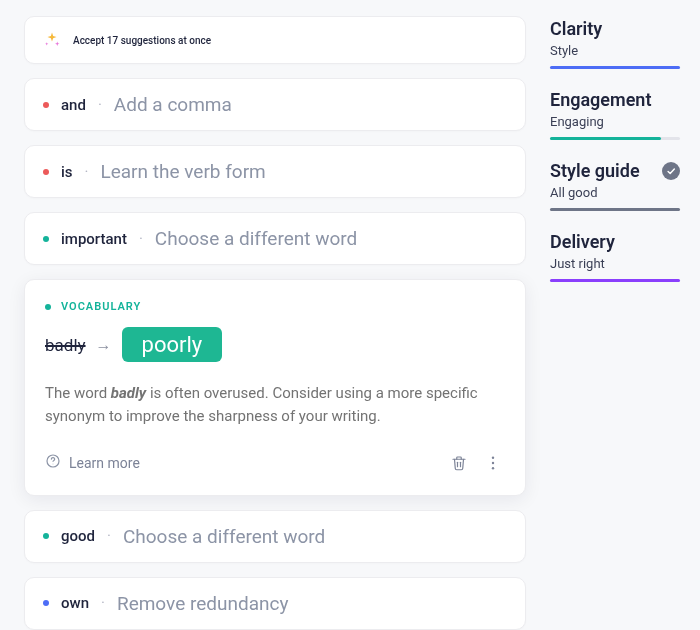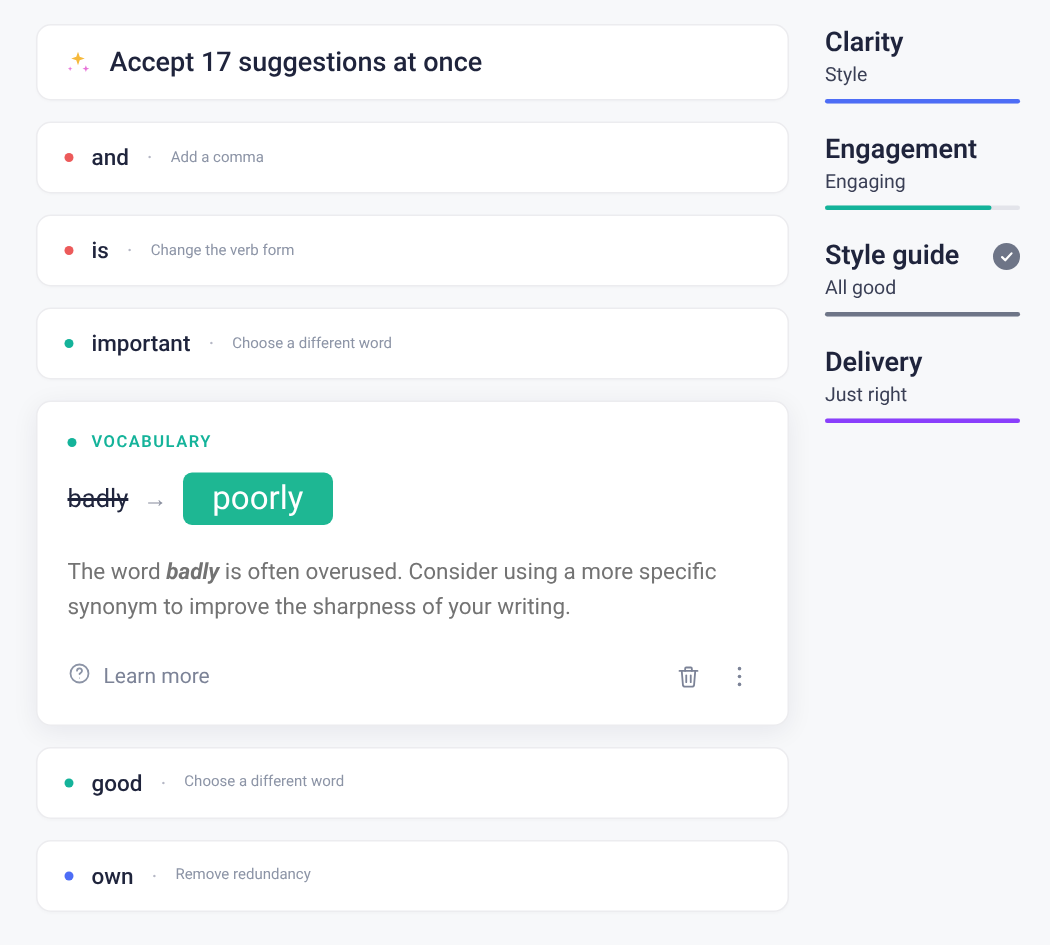--- a/index.html
+++ b/index.html
@@ -5,24 +5,24 @@
     * { box-sizing: border-box; margin: 0; padding: 0; }
     body { font-family: -apple-system, BlinkMacSystemFont, "Segoe UI", Roboto, Helvetica, Arial, sans-serif; background: #f7f8fa; width: 700px; height: 630px; overflow: hidden; color: #1f243c; }
     .container { display: flex; height: 100%; }
     .main { flex: 1; padding: 16px 24px 0 24px; display: flex; flex-direction: column; gap: 14px; }
     .card { background: #fff; border: 1px solid #ececef; border-radius: 10px; padding: 14px 18px; display: flex; align-items: center; gap: 12px; box-shadow: 0 1px 2px rgba(20,20,40,0.02); }
     .bullet { width: 6px; height: 6px; border-radius: 50%; flex-shrink: 0; }
     .b-red { background: #ec5a5a; }
     .b-teal { background: #14b39a; }
     .b-blue { background: #4d6df6; }
     .sparkle { width: 18px; height: 18px; flex-shrink: 0; }
-    .card-title { font-weight: 500; color: #1f243c; font-size: 18px; text-align: center; }
+    .card-title { font-weight: 500; color: #1f243c; font-size: 10px; text-align: center; }
     .card-word { font-weight: 500; color: #1f243c; font-size: 15px; }
     .dot-sep { color: #b5b7c5; font-size: 15px; }
-    .card-action { color: #8c94a6; font-size: 10px; }
+    .card-action { color: #8c94a6; font-size: 19px; }
     
     .expanded { background: #fff; border: 1px solid #ececef; border-radius: 10px; padding: 20px; box-shadow: 0 4px 18px rgba(20,20,60,0.07); display: flex; flex-direction: column; }
     .exp-head { display: flex; align-items: center; gap: 10px; }
     .cat-label { font-size: 11px; font-weight: 600; letter-spacing: 1px; color: #14b39a; }
     .exp-sub { display: flex; align-items: center; gap: 10px; margin-top: 14px; }
     .strike { text-decoration: line-through; text-decoration-thickness: 1.5px; font-size: 17px; color: #1f243c; }
     .arrow { color: #8b90a0; font-size: 16px; }
     .replacement { background: #1eb793; color: #fff; padding: 5px 20px; border-radius: 6px; font-size: 22px; }
     .exp-body { margin-top: 20px; font-size: 15px; line-height: 1.55; color: #737373; }
     .exp-body b { font-weight: 700; font-style: italic;}
@@ -65,21 +65,21 @@
       <span class="bullet b-red"></span>
       <span class="card-word">and</span>
       <span class="dot-sep">·</span>
       <span class="card-action">Add a comma</span>
     </div>
 
     <div class="card">
       <span class="bullet b-red"></span>
       <span class="card-word">is</span>
       <span class="dot-sep">·</span>
-      <span class="card-action">Change the verb form</span>
+      <span class="card-action">Learn the verb form</span>
     </div>
 
     <div class="card">
       <span class="bullet b-teal"></span>
       <span class="card-word">important</span>
       <span class="dot-sep">·</span>
       <span class="card-action">Choose a different word</span>
     </div>
 
     <div class="expanded">

